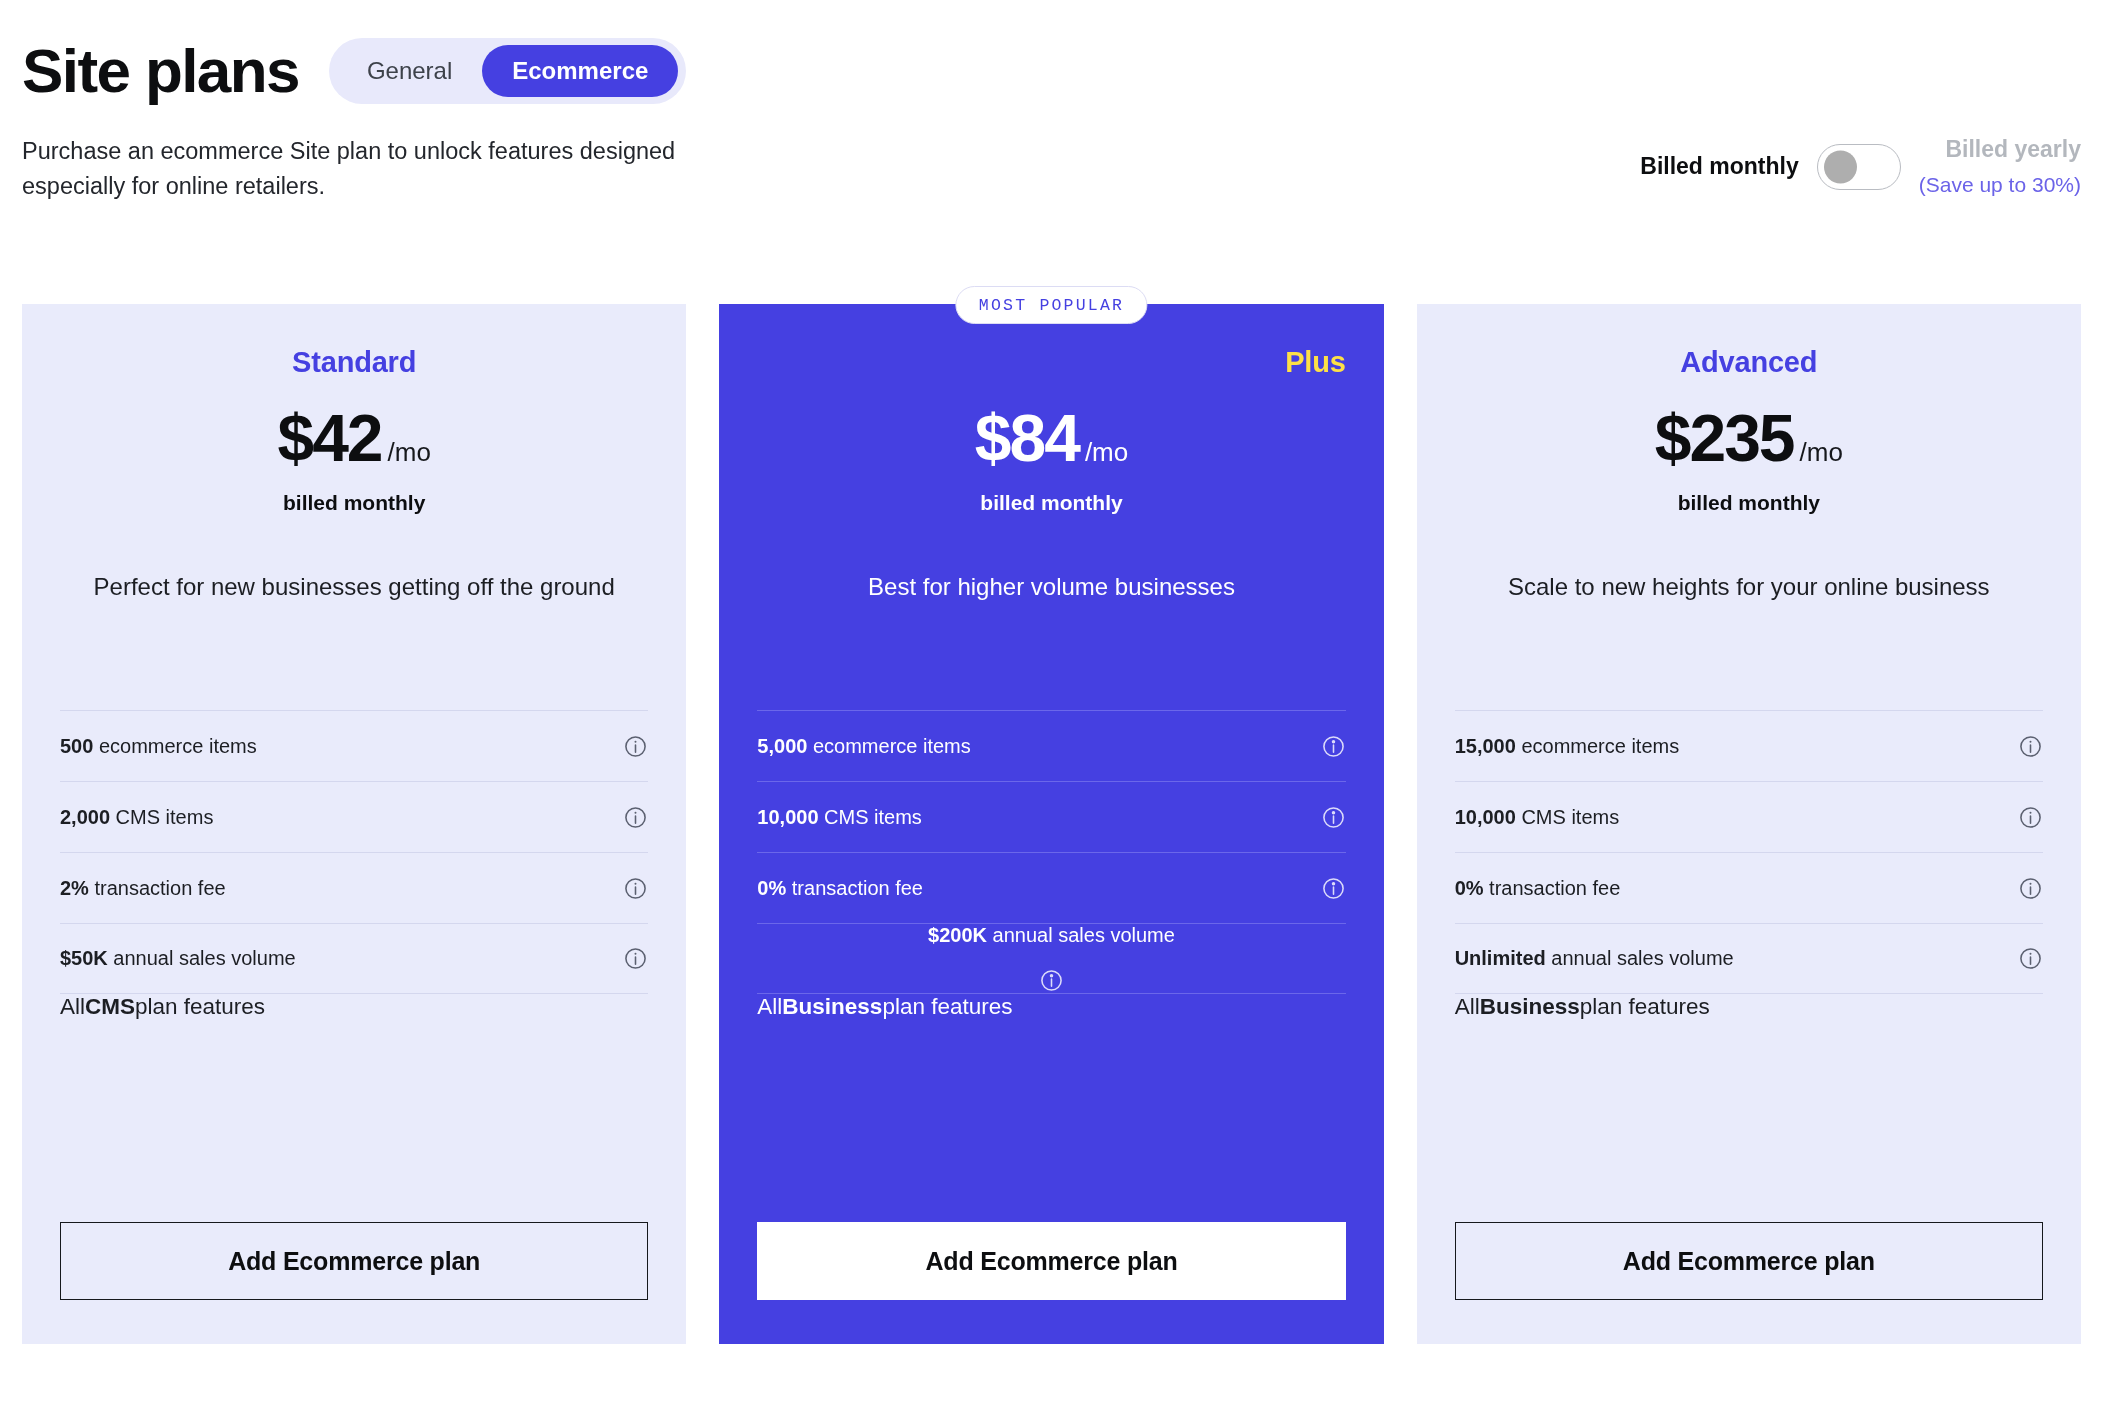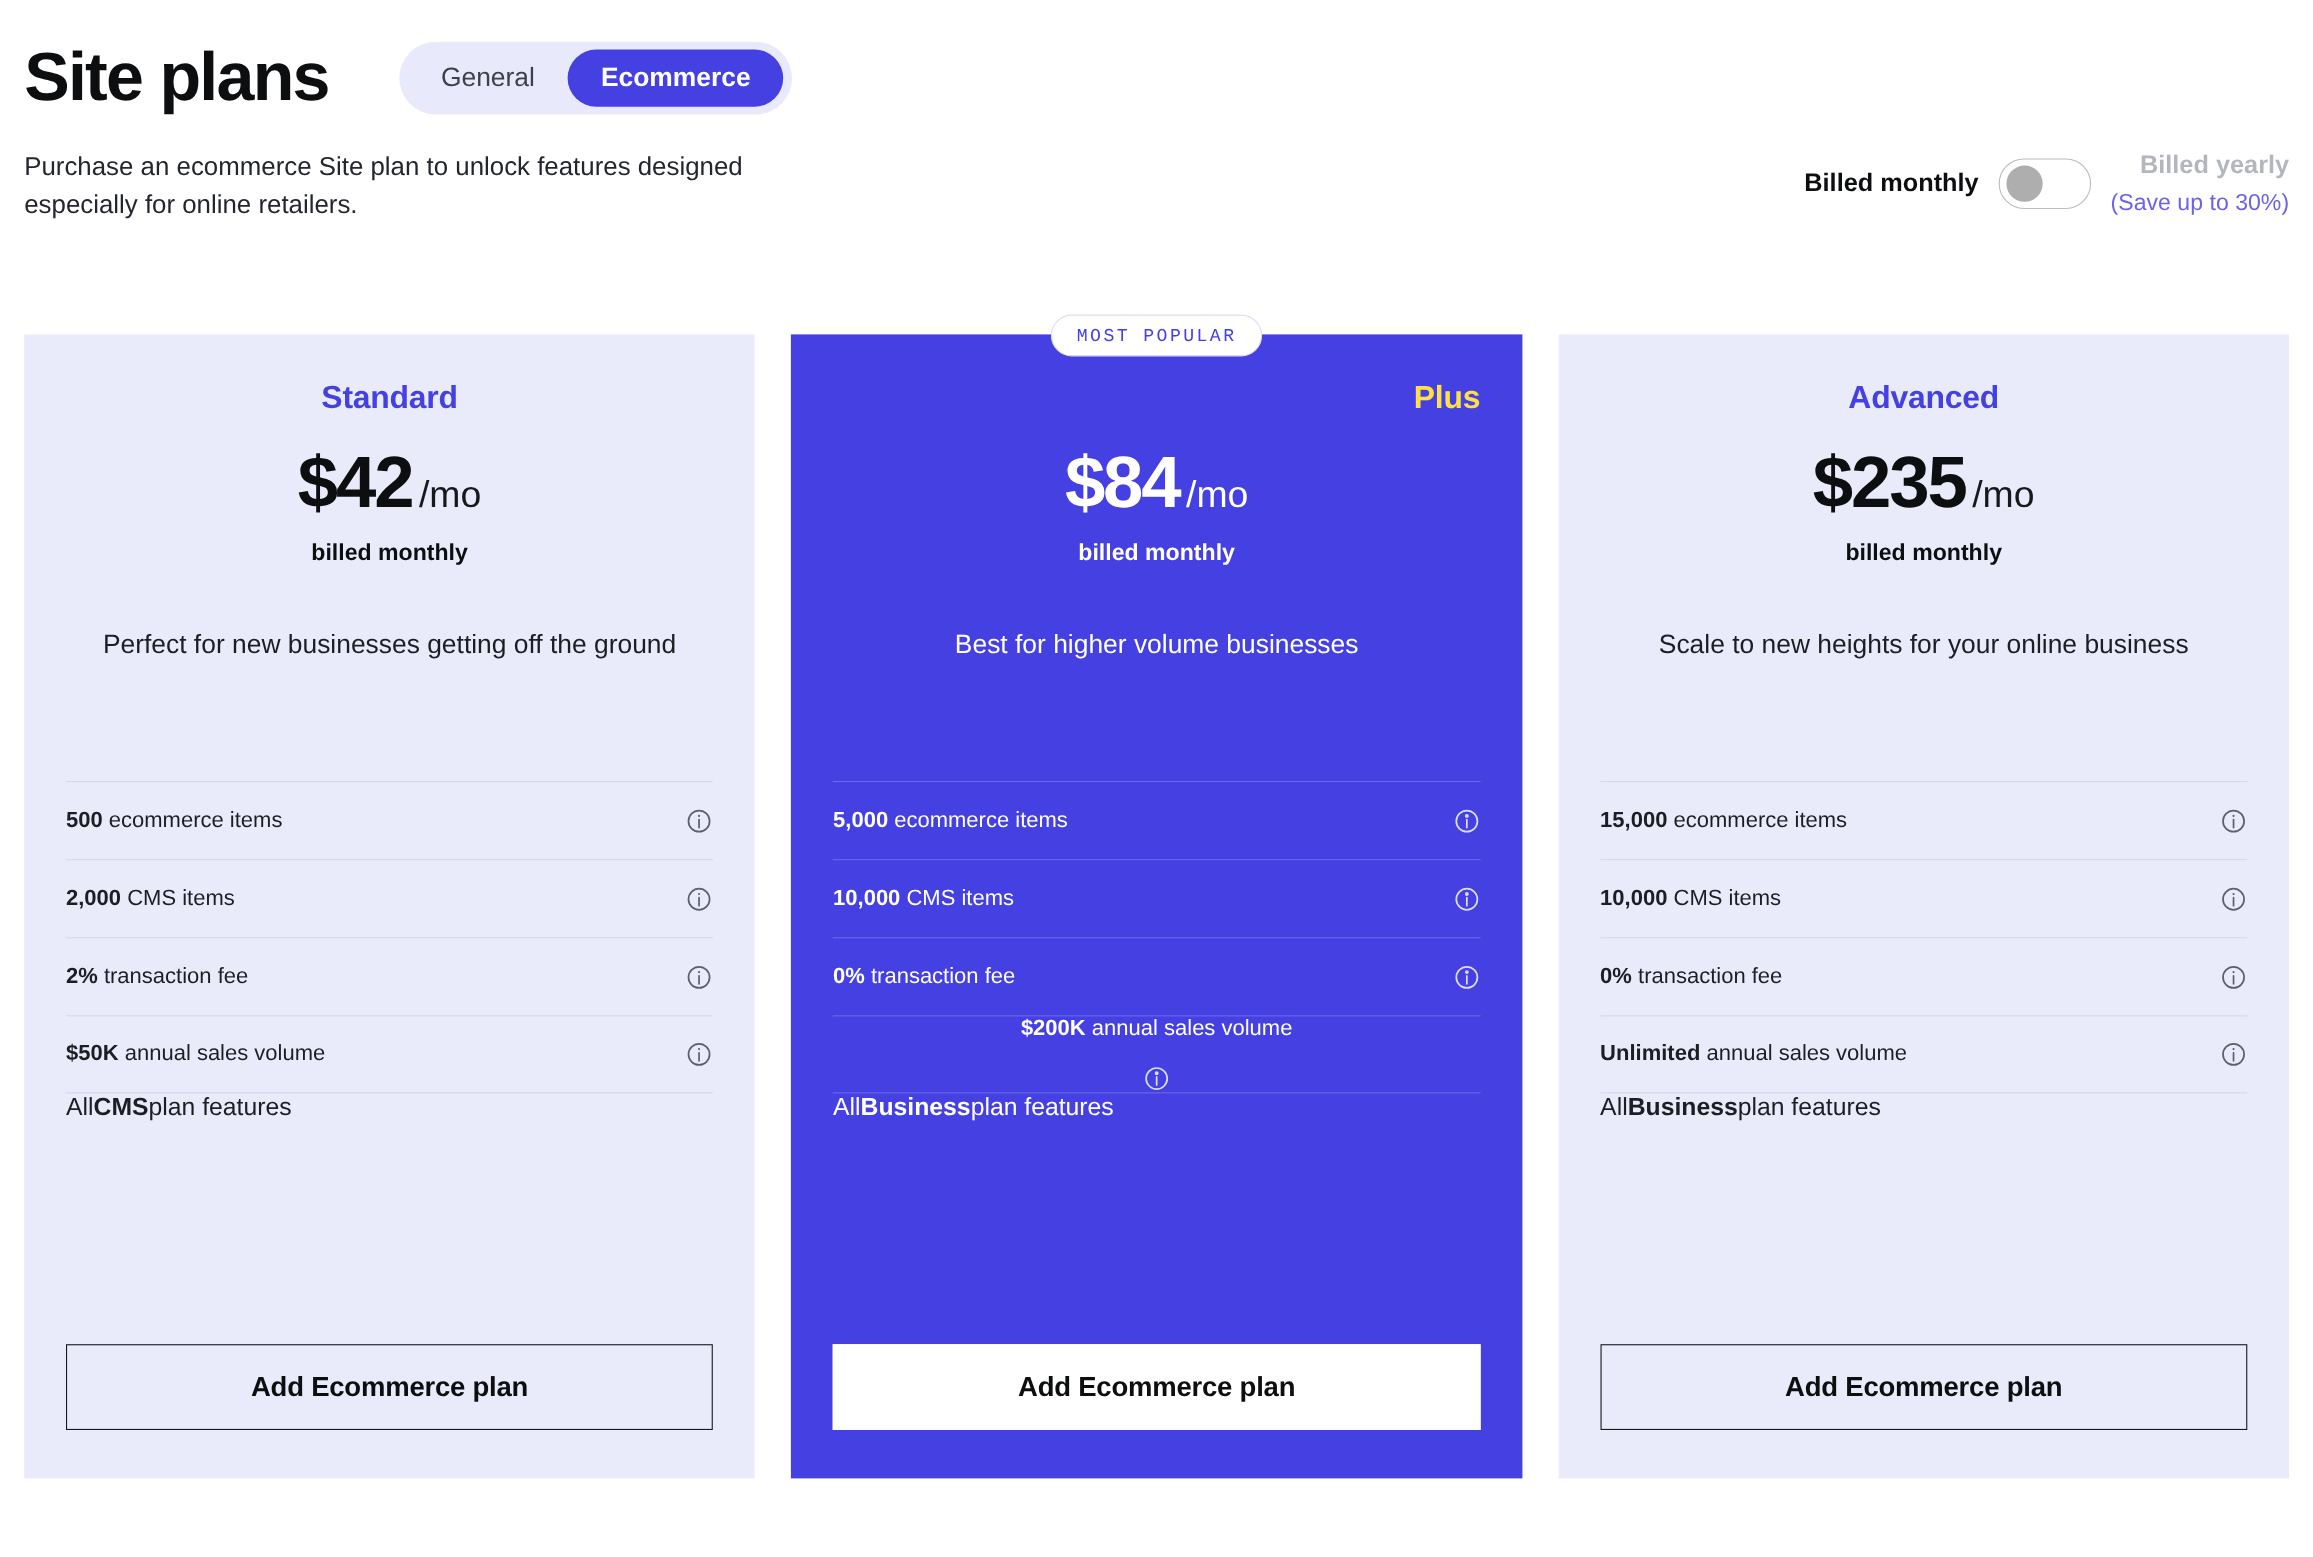--- a/index.html
+++ b/index.html
@@ -17,21 +17,21 @@
     position: relative;
     width: 2103px;
     height: 1415px;
     padding: 0 22px;
   }
 
   
   .header-row {
     display: flex;
     align-items: center;
-    gap: 64px;
+    gap: 30px;
     padding-top: 30px;
     height: 112px;
   }
 
   .page-title {
     font-size: 62px;
     font-weight: 700;
     letter-spacing: -1.6px;
     line-height: 1;
     color: #0d0e10;
@@ -182,21 +182,21 @@
   }
   .price-amount {
     font-size: 66px;
     font-weight: 700;
     letter-spacing: -2px;
     line-height: 1;
     color: #0d0e10;
   }
   .card.featured .price-amount { color: #ffffff; }
   .price-period {
-    font-size: 34px;
+    font-size: 26px;
     font-weight: 400;
     color: #16181c;
   }
   .card.featured .price-period { color: #ffffff; }
 
   .billed-note {
     margin-top: 20px;
     text-align: center;
     font-size: 21px;
     font-weight: 700;

